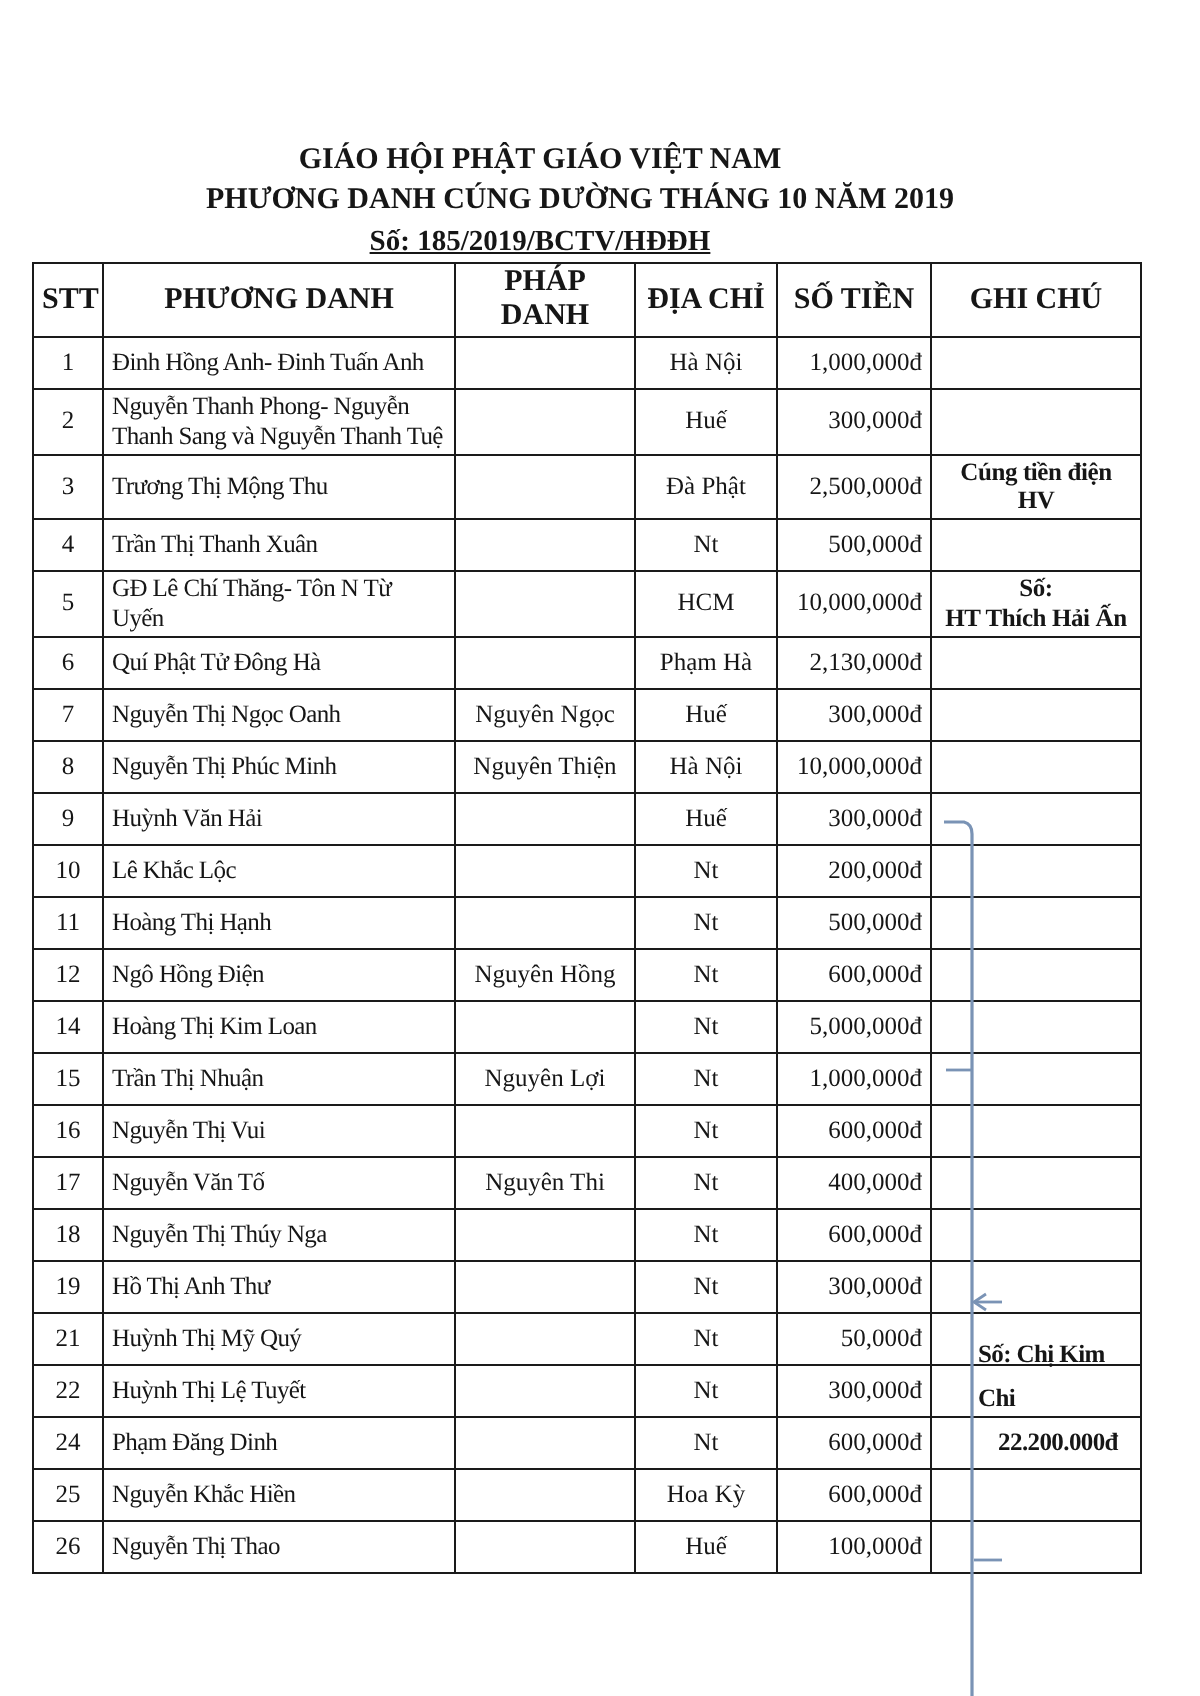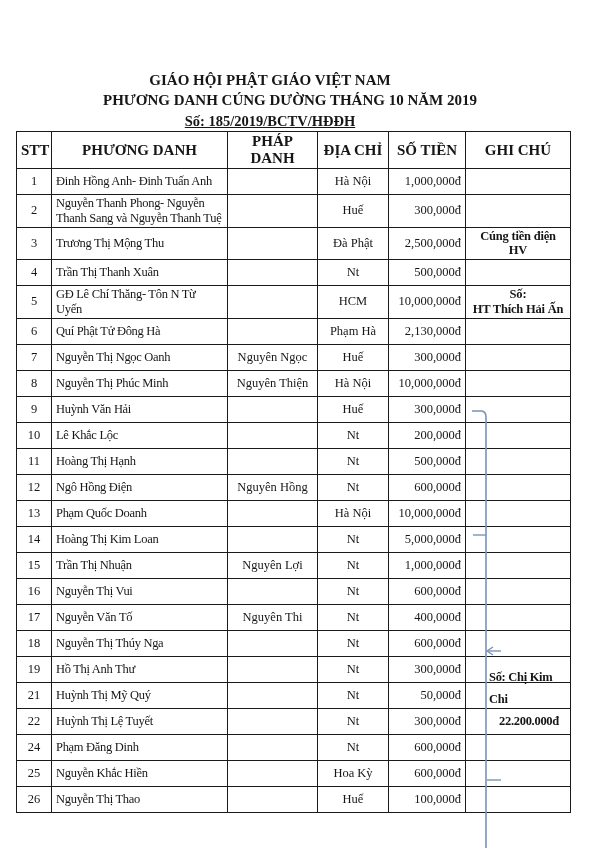--- a/index.html
+++ b/index.html
@@ -174,28 +174,20 @@
       </tr>
       <tr>
         <td class="col-stt">12</td>
         <td class="col-name">Ngô Hồng Điện</td>
         <td class="col-dharma">Nguyên Hồng</td>
         <td class="col-address">Nt</td>
         <td class="col-amount">600,000đ</td>
         <td class="col-note"></td>
       </tr>
       <tr>
-        <td class="col-stt">13</td>
-        <td class="col-name">Phạm Quốc Doanh</td>
-        <td class="col-dharma"></td>
-        <td class="col-address">Hà Nội</td>
-        <td class="col-amount">10,000,000đ</td>
-        <td class="col-note"></td>
-      </tr>
-      <tr>
         <td class="col-stt">14</td>
         <td class="col-name">Hoàng Thị Kim Loan</td>
         <td class="col-dharma"></td>
         <td class="col-address">Nt</td>
         <td class="col-amount">5,000,000đ</td>
         <td class="col-note"></td>
       </tr>
       <tr>
         <td class="col-stt">15</td>
         <td class="col-name">Trần Thị Nhuận</td>

